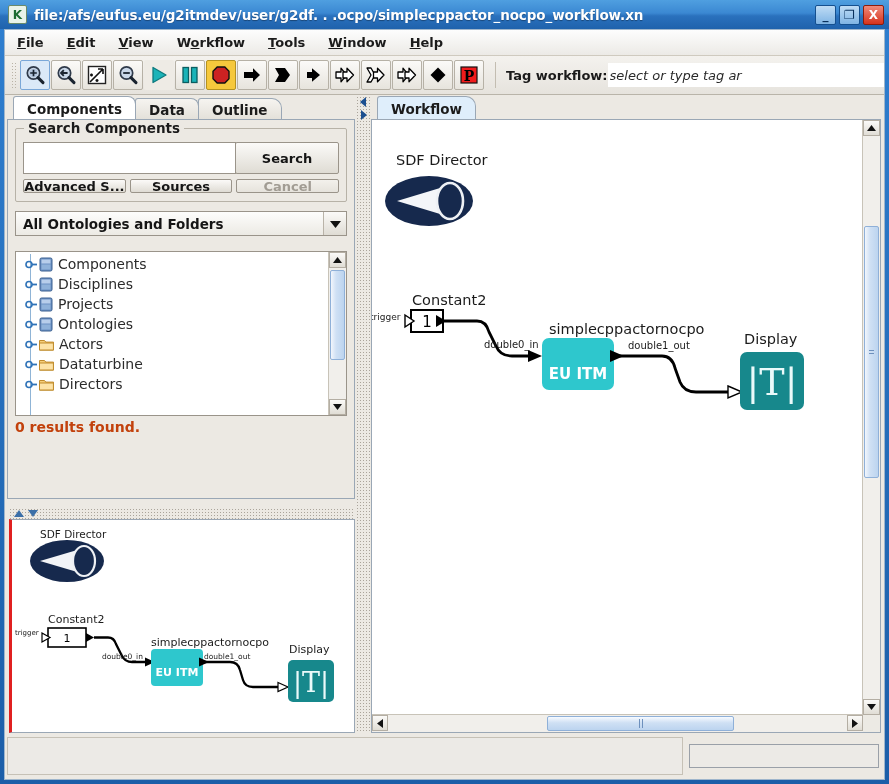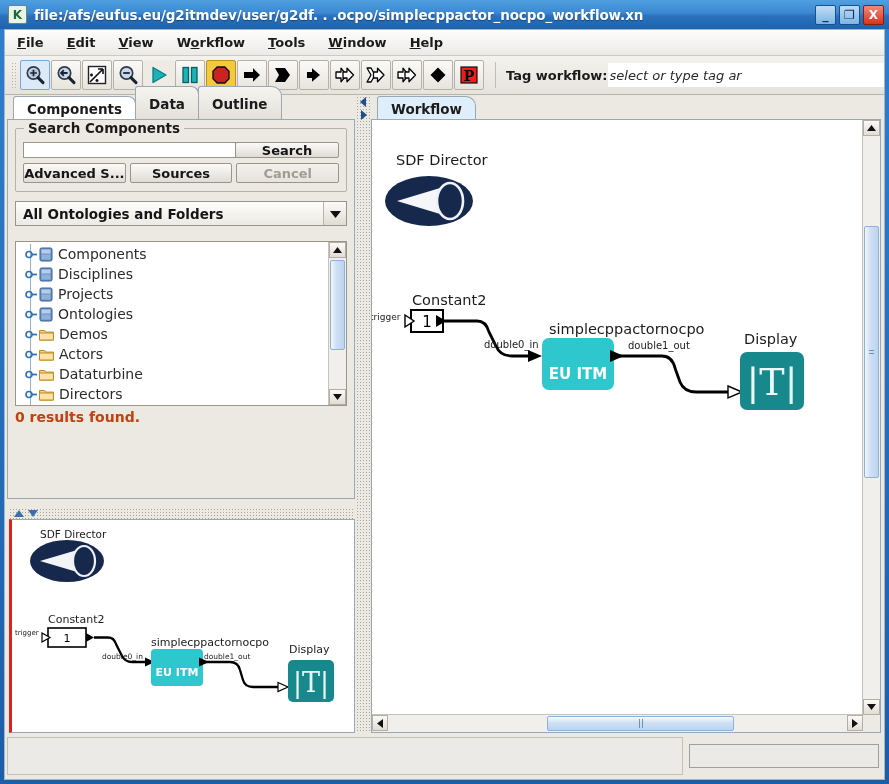--- a/index.html
+++ b/index.html
@@ -91,21 +91,21 @@
   .splitv{position:absolute;left:352px;top:2px;width:13px;bottom:46px;
     background:#ece9e3;
     background-image:radial-gradient(#aaa49a 40%,transparent 41%);
     background-size:3px 3px;background-position:5px 0;}
   .split-arrows{position:absolute;left:0;top:0;width:13px;height:26px;}
   .rightpane{position:absolute;left:366px;top:2px;right:3px;bottom:46px;}
 
   
   .tabrow{height:24px;display:flex;align-items:flex-end;padding-left:6px;}
   .tab{
-    height:34px;padding:0 13px;box-sizing:border-box;
+    height:22px;padding:0 13px;box-sizing:border-box;
     display:flex;align-items:center;
     font:bold 13.5px "DejaVu Sans",sans-serif;color:#1b1b1b;
     border:1px solid #9aa7b5;border-bottom:none;
     border-radius:3px 8px 0 0;margin-right:-1px;
     background:linear-gradient(#f6f4f0,#e3e0d9);
   }
   .tab.active{background:#ffffff;height:24px;}
   .tab-right{border-radius:3px 10px 0 0;margin-top:22px;}
   .panelbox{
     position:absolute;left:0;right:0;top:23px;bottom:0;
@@ -113,34 +113,34 @@
   }
   
   .group{
     margin:8px 7px 0 7px;border:1px solid #b7b2a7;border-radius:2px;
     position:relative;padding:13px 7px 8px 7px;
   }
   .group-title{
     position:absolute;left:8px;top:-9px;background:#ece9e3;padding:0 4px;
     font:bold 13.5px "DejaVu Sans",sans-serif;color:#1b1b1b;
   }
-  .searchrow{display:flex;height:16px;margin-bottom:5px;}
+  .searchrow{display:flex;height:32px;margin-bottom:5px;}
   .search-input{
     flex:1;border:1px solid #9a948a;background:#fff;outline:none;
     font:13px "DejaVu Sans",sans-serif;padding:0 4px;box-sizing:border-box;
   }
   .btn{
     border:1px solid #9a948a;border-radius:2px;
     background:linear-gradient(#fbfaf8,#dfdcd4);
     font:bold 13px "DejaVu Sans",sans-serif;color:#151515;
     display:flex;align-items:center;justify-content:center;
     box-sizing:border-box;cursor:default;white-space:nowrap;
   }
   .btn.disabled{color:#a19c93;background:linear-gradient(#f3f1ec,#e6e3dc);}
-  .btnrow{display:flex;height:20px;gap:4px;}
+  .btnrow{display:flex;height:14px;gap:4px;}
   .btnrow .btn{flex:1;}
 
   
   .combo{
     margin:9px 7px 15px 7px;height:25px;display:flex;align-items:center;
     border:1px solid #9a948a;background:linear-gradient(#fdfdfc,#eceae4);
     box-sizing:border-box;
   }
   .combo-text{flex:1;padding-left:7px;font:bold 13.5px "DejaVu Sans",sans-serif;color:#151515;}
   .combo-arrow{
@@ -456,73 +456,60 @@
                     </svg>
                 </div>
                 <svg width="14" height="15" viewBox="0 0 14 15">
                   <rect x="1" y="1" width="12" height="13" rx="1.5" fill="#6d93c4" stroke="#3a5f90"></rect>
                   <rect x="2.5" y="2.5" width="9" height="4" fill="#b7ceeb"></rect>
                   <rect x="2.5" y="7.5" width="9" height="5" fill="#8fb2da"></rect>
                 </svg>
                 <div class="tlabel">Ontologies</div>
               </div>
 
+
               <div class="trow">
                 <div class="thandle">
                   <svg width="13" height="9" viewBox="0 0 13 9">
                       <circle cx="4" cy="4.5" r="3" fill="none" stroke="#2f73b8" stroke-width="1.6"></circle>
                       <path d="M7 4.5h5" stroke="#2f73b8" stroke-width="1.8"></path>
                     </svg>
                 </div>
                 <svg width="15" height="13" viewBox="0 0 15 13">
                   <path d="M0.5 2.5h5l1.3 1.6h7.7v8H0.5z" fill="#f5ce7a" stroke="#c08b2c"></path>
                   <path d="M0.5 5h13.9v7H0.5z" fill="#fde3a7" stroke="#c08b2c"></path>
                 </svg>
-                <div class="tlabel">Demos</div>
+                <div class="tlabel">Actors</div>
               </div>
 
               <div class="trow">
                 <div class="thandle">
                   <svg width="13" height="9" viewBox="0 0 13 9">
                       <circle cx="4" cy="4.5" r="3" fill="none" stroke="#2f73b8" stroke-width="1.6"></circle>
                       <path d="M7 4.5h5" stroke="#2f73b8" stroke-width="1.8"></path>
                     </svg>
                 </div>
                 <svg width="15" height="13" viewBox="0 0 15 13">
                   <path d="M0.5 2.5h5l1.3 1.6h7.7v8H0.5z" fill="#f5ce7a" stroke="#c08b2c"></path>
                   <path d="M0.5 5h13.9v7H0.5z" fill="#fde3a7" stroke="#c08b2c"></path>
                 </svg>
-                <div class="tlabel">Actors</div>
+                <div class="tlabel">Dataturbine</div>
               </div>
 
               <div class="trow">
                 <div class="thandle">
                   <svg width="13" height="9" viewBox="0 0 13 9">
                       <circle cx="4" cy="4.5" r="3" fill="none" stroke="#2f73b8" stroke-width="1.6"></circle>
                       <path d="M7 4.5h5" stroke="#2f73b8" stroke-width="1.8"></path>
                     </svg>
                 </div>
                 <svg width="15" height="13" viewBox="0 0 15 13">
                   <path d="M0.5 2.5h5l1.3 1.6h7.7v8H0.5z" fill="#f5ce7a" stroke="#c08b2c"></path>
                   <path d="M0.5 5h13.9v7H0.5z" fill="#fde3a7" stroke="#c08b2c"></path>
                 </svg>
-                <div class="tlabel">Dataturbine</div>
-              </div>
-
-              <div class="trow">
-                <div class="thandle">
-                  <svg width="13" height="9" viewBox="0 0 13 9">
-                      <circle cx="4" cy="4.5" r="3" fill="none" stroke="#2f73b8" stroke-width="1.6"></circle>
-                      <path d="M7 4.5h5" stroke="#2f73b8" stroke-width="1.8"></path>
-                    </svg>
-                </div>
-                <svg width="15" height="13" viewBox="0 0 15 13">
-                  <path d="M0.5 2.5h5l1.3 1.6h7.7v8H0.5z" fill="#f5ce7a" stroke="#c08b2c"></path>
-                  <path d="M0.5 5h13.9v7H0.5z" fill="#fde3a7" stroke="#c08b2c"></path>
-                </svg>
                 <div class="tlabel">Directors</div>
               </div>
             </div>
 
             <div class="vsb">
               <div class="sb-arrow">
                 <svg width="9" height="6" viewBox="0 0 9 6">
                     <polygon points="4.5,0 9,6 0,6" fill="#111"></polygon>
                   </svg>
               </div>

